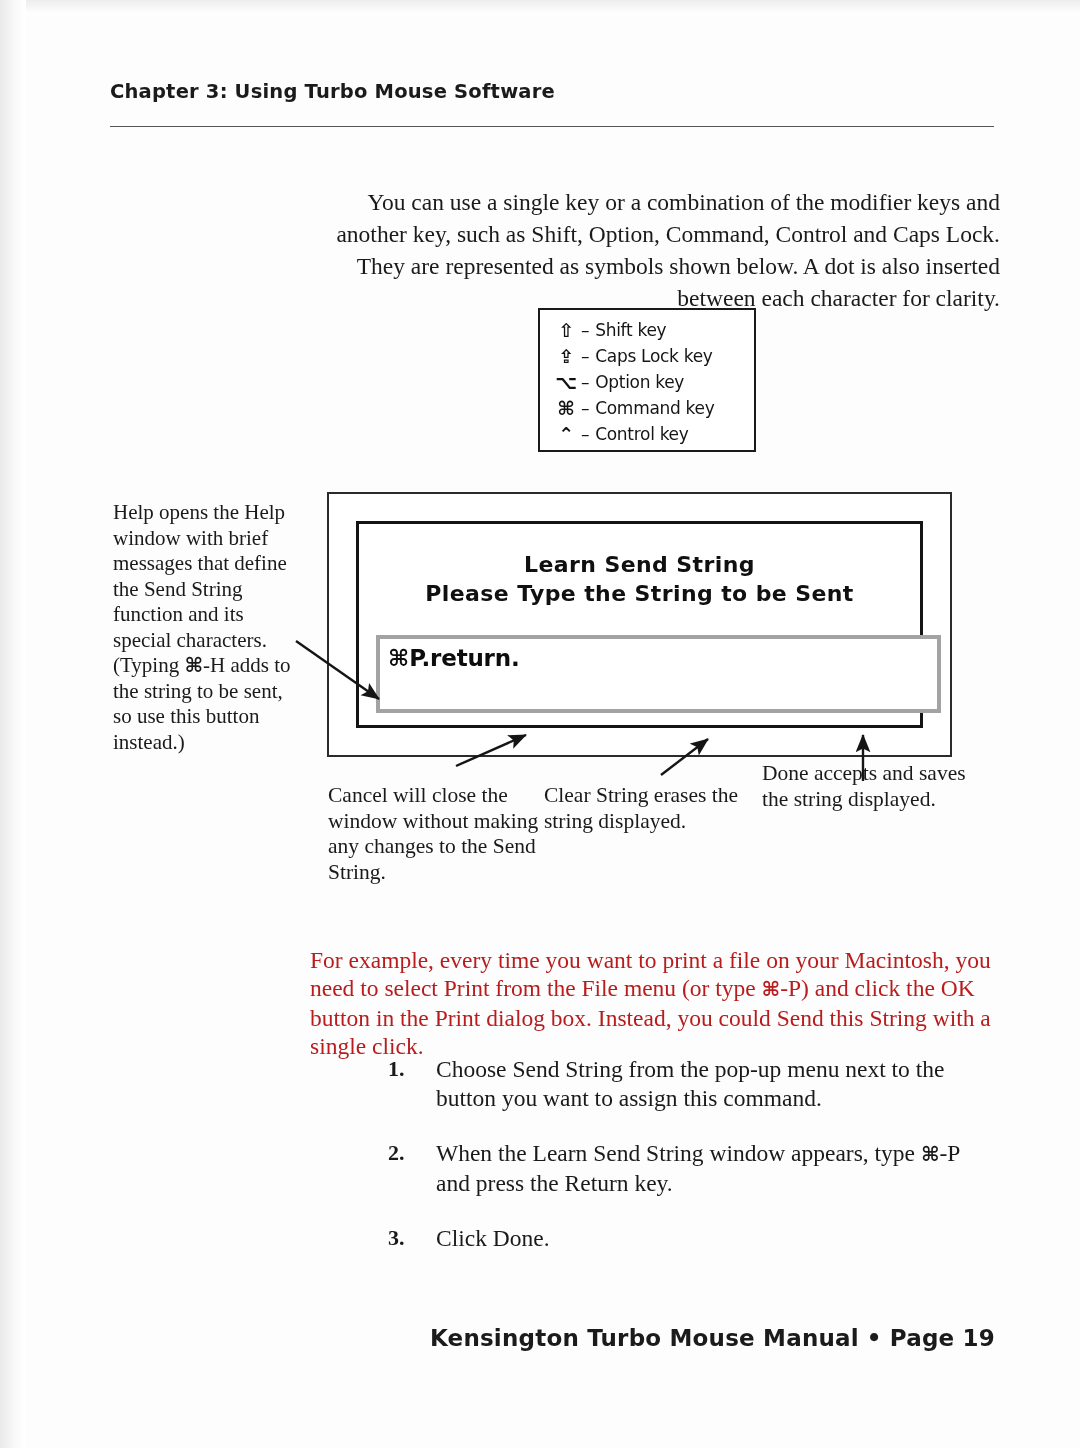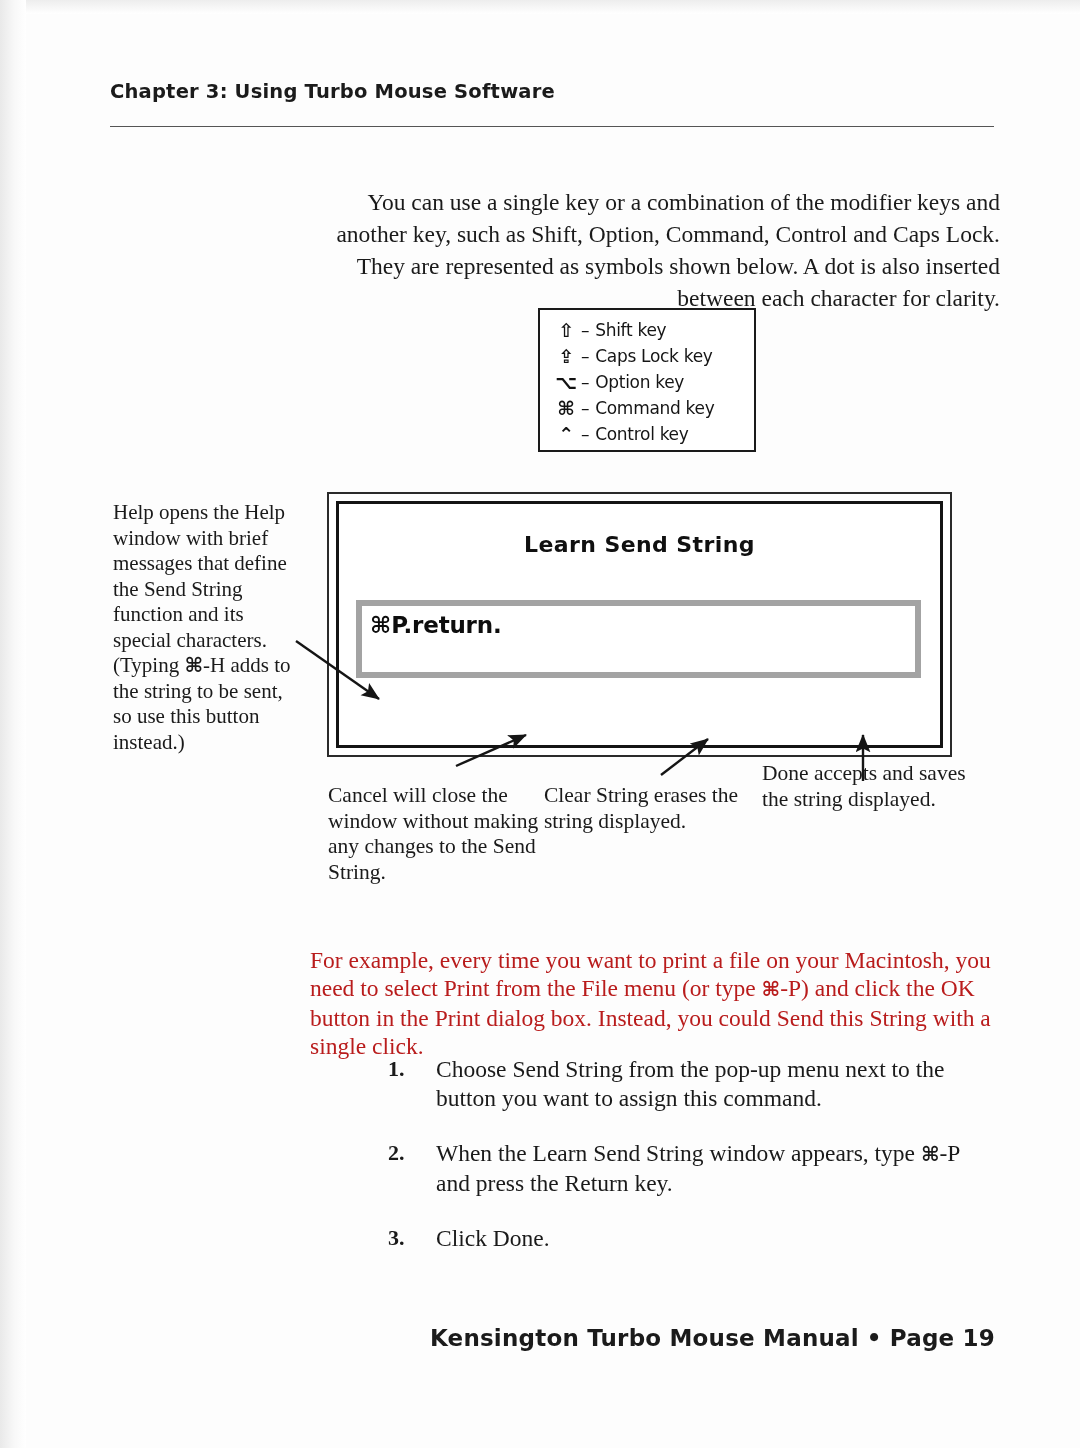--- a/index.html
+++ b/index.html
@@ -101,21 +101,21 @@
   
   .dialog-outer {
     position: absolute;
     left: 327px;
     top: 492px;
     width: 625px;
     height: 265px;
     border: 2px solid #2b2b2b;
     background: #ffffff;
     box-sizing: border-box;
-    padding: 7px;
+    padding: 27px;
   }
   .dialog-inner {
     width: 100%;
     height: 100%;
     border: 3px solid #141414;
     box-sizing: border-box;
     background: #ffffff;
     position: relative;
   }
   .dlg-title, .dlg-subtitle {
@@ -129,24 +129,24 @@
     margin-top: 28px;
     font-size: 22px;
   }
   .dlg-subtitle {
     margin-top: 4px;
     font-size: 22px;
   }
   .dlg-field {
     position: absolute;
     left: 17px;
-    top: 96px;
+    top: 111px;
     width: 565px;
     height: 78px;
-    border: 6px solid #a3a3a3;
+    border: 4px solid #a3a3a3;
     box-sizing: border-box;
     background: #ffffff;
     padding: 6px 8px;
   }
   .dlg-field-value {
     font-family: "DejaVu Sans", "Liberation Sans", sans-serif;
     font-weight: bold;
     font-size: 23px;
     color: #0d0d0d;
     letter-spacing: -0.2px;
@@ -296,20 +296,21 @@
   </div>
 </div>
 
 <div class="margin-note">
   <span>Help opens the Help window with brief messages that define the Send String function and its special characters. (Typing </span><span class="cmdglyph">⌘</span><span>-H adds to the string to be sent, so use this button instead.)</span>
 </div>
 
 <div class="dialog-outer">
   <div class="dialog-inner">
     <div class="dlg-title">Learn Send String</div>
+    <div class="dlg-subtitle">Please Type the String to be Sent</div>
 
     <div class="dlg-field">
       <div class="dlg-field-value">⌘P.return.</div>
     </div>
 
   </div>
 </div>
 
 <div class="caption cap-cancel">Cancel will close the window without making any changes to the Send String.</div>
 <div class="caption cap-clear">Clear String erases the string displayed.</div>

